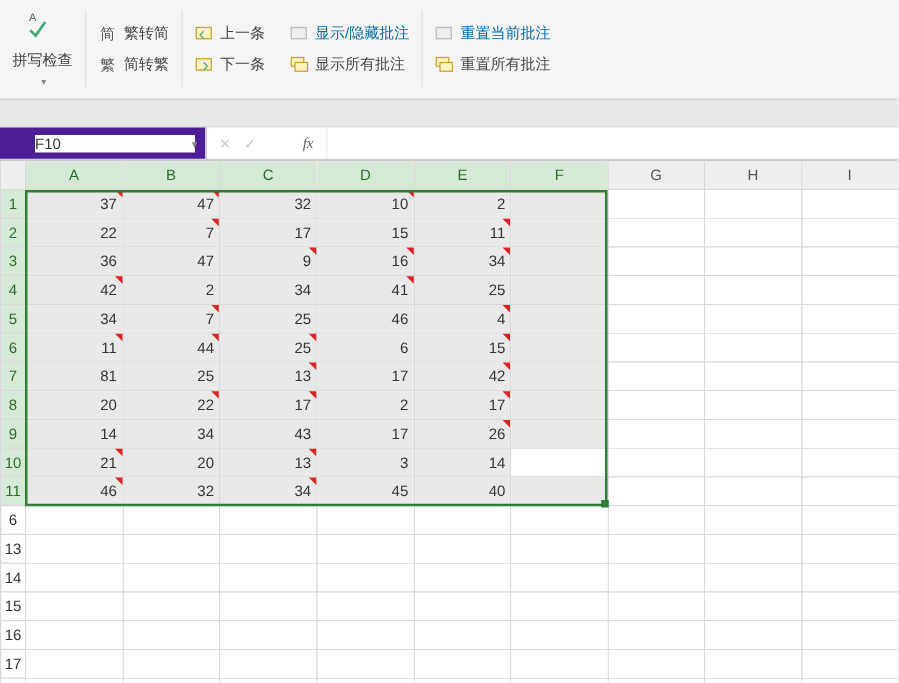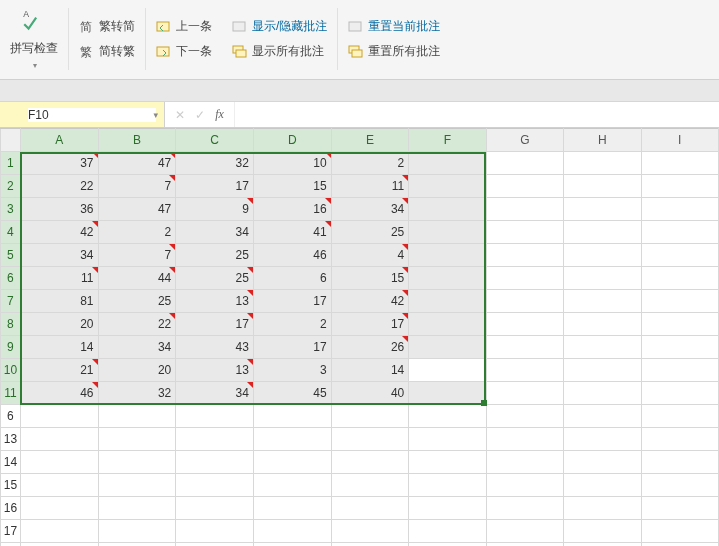--- a/index.html
+++ b/index.html
@@ -65,41 +65,41 @@
     background: #fff;
     border-bottom: 1px solid #d0d0d0;
   }
   .namebox {
     width: 165px;
     border-right: 1px solid #d0d0d0;
     display:flex;
     align-items:center;
     padding: 0 8px 0 28px;
     position: relative;
-    background: #fef9c3;
+    background: #4c1d95;
   }
   .namebox input {
     border: none;
     outline: none;
     width: 100%;
     font-size: 12px;
     color: #333;
   }
   .namebox .dd {
     position:absolute; right:6px; top: 50%; transform: translateY(-50%);
     font-size: 9px; color: #888;
   }
   .fx-controls {
     display:flex; align-items:center; gap: 10px;
     padding: 0 10px;
     color: #888;
     border-right: 1px solid #eee;
   }
   .fx-controls span { cursor: pointer; }
-  .fx { font-style: italic; font-family: "Times New Roman", serif; color: #666; }
+  .fx { font-style: italic; font-family: "Times New Roman", serif; color: #666; margin-left: 27px; }
 
   
   .grid-wrap { position: relative; background: #fff; }
   table.grid {
     border-collapse: collapse;
     table-layout: fixed;
   }
   .grid th, .grid td {
     border: 1px solid #d8d8d8;
     height: 23px;

